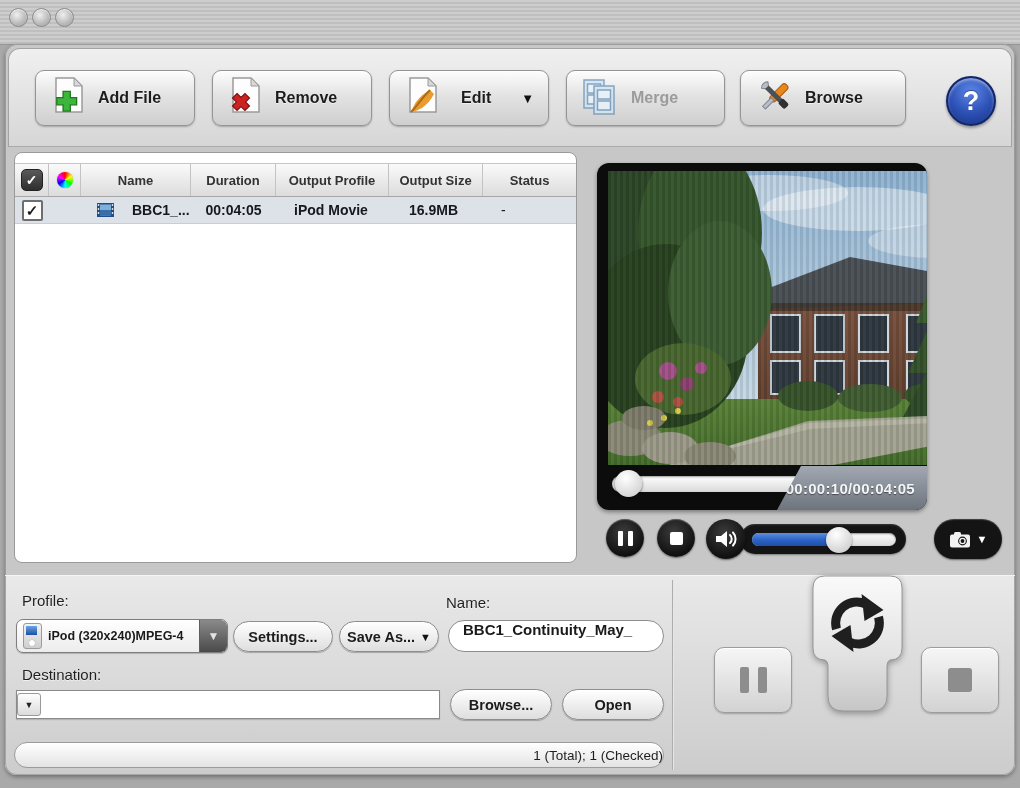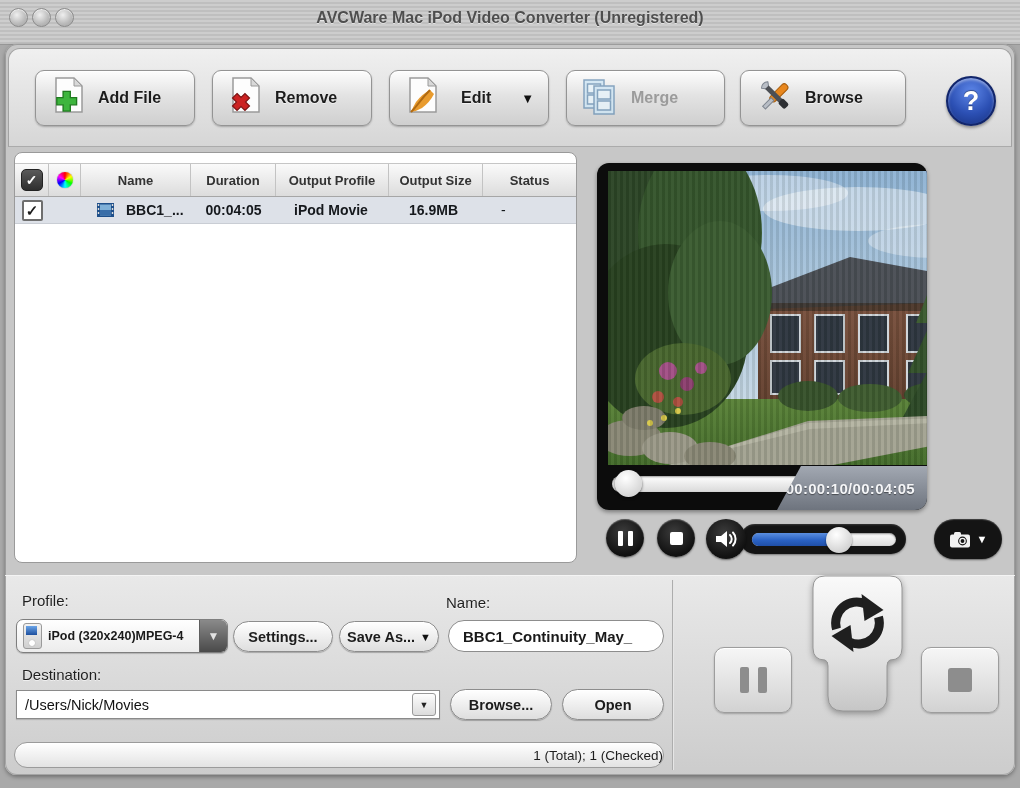--- a/index.html
+++ b/index.html
@@ -54,21 +54,21 @@
   .hc-dur{width:85px;} .hc-prof{width:113px;} .hc-size{width:94px;} .hc-status{flex:1;border-right:none;}
   .hdr-checkbox{width:20px;height:20px;border-radius:5px;background:linear-gradient(180deg,#5a5a5a,#2e2e2e);
     border:1px solid #222;color:#fff;font-size:14px;font-weight:700;display:flex;align-items:center;justify-content:center;}
   .color-wheel{width:16px;height:16px;border-radius:50%;
     background:conic-gradient(#f00,#ff0,#0f0,#0ff,#00f,#f0f,#f00);box-shadow:0 0 1px #666;}
   .list-row{position:absolute;left:0;top:44px;width:100%;height:27px;background:#dde1e8;
     border-bottom:1px solid #c9cdd4;display:flex;align-items:center;box-sizing:border-box;}
   .rcell{display:flex;align-items:center;box-sizing:border-box;font-size:14px;font-weight:700;color:#15181c;}
   .rc-check{width:34px;justify-content:center;}
   .rc-color{width:32px;}
-  .rc-name{width:110px;gap:12px;padding-left:16px;}
+  .rc-name{width:110px;gap:18px;padding-left:16px;}
   .rc-dur{width:85px;justify-content:center;}
   .rc-prof{width:113px;padding-left:18px;}
   .rc-size{width:94px;padding-left:20px;}
   .rc-status{flex:1;padding-left:18px;font-weight:400;}
   .row-checkbox{width:17px;height:17px;background:#fff;border:2px solid #6e6e6e;border-radius:2px;
     color:#1a1a1a;font-size:15px;font-weight:700;display:flex;align-items:center;justify-content:center;line-height:1;}
   .film-thumb{width:17px;height:14px;flex:0 0 17px;}
 
   
   .player{position:absolute;left:597px;top:163px;width:330px;height:347px;background:#0c0c0c;
@@ -137,21 +137,21 @@
   .pill-btn{position:absolute;height:31px;border-radius:16px;border:1px solid #8d8d8d;
     background:linear-gradient(180deg,#ffffff,#dedede);box-shadow:0 1px 1px rgba(0,0,0,.25), inset 0 1px 0 #fff;
     display:flex;align-items:center;justify-content:center;gap:5px;font-size:14.5px;font-weight:700;color:#1c1c1c;box-sizing:border-box;}
   .pb-settings{left:233px;top:621px;width:100px;}
   .pb-saveas{left:339px;top:621px;width:100px;}
   .pb-browse{left:450px;top:689px;width:102px;}
   .pb-open{left:562px;top:689px;width:102px;}
   .pill-caret{font-size:11px;color:#111;}
 
   .name-field{position:absolute;left:448px;top:620px;width:216px;height:32px;border-radius:16px;
-    border:1px solid #8d8d8d;background:#fff;box-sizing:border-box;display:flex;align-items:center;
+    border:1px solid #8d8d8d;background:#fff;box-sizing:border-box;display:flex;
     padding-left:14px;font-size:15px;font-weight:700;color:#1a1a1a;white-space:nowrap;overflow:hidden;}
 
   .dest-combo{position:absolute;left:16px;top:690px;width:424px;height:29px;border:1px solid #8a8a8a;
     background:#fff;box-sizing:border-box;display:flex;align-items:center;box-shadow:0 1px 1px rgba(0,0,0,.15);}
   .dest-combo .dtext{flex:1;font-size:14.5px;color:#111;padding-left:8px;white-space:nowrap;}
   .dest-arrow{width:22px;height:21px;margin-right:3px;border:1px solid #999;border-radius:3px;
     background:linear-gradient(180deg,#fdfdfd,#dcdcdc);display:flex;align-items:center;justify-content:center;
     font-size:9px;color:#222;}
 
   
@@ -170,21 +170,20 @@
 </style>
 </head>
 <body>
 
 <div class="window">
 
   <div class="titlebar">
     <span class="traffic t1"></span>
     <span class="traffic t2"></span>
     <span class="traffic t3"></span>
-    <div class="win-title">AVCWare Mac iPod Video Converter (Unregistered)</div>
   </div>
 
   <div class="app-body"></div>
 
   <div class="toolbar"></div>
 
   <div class="tbtn b-add">
     <span>
       <svg width="38" height="40" viewBox="0 0 38 40">
         <path d="M6 2 h18 l8 8 v26 h-26 z" fill="#fdfdfd" stroke="#9a9a9a" stroke-width="1.5"></path>
@@ -427,21 +426,20 @@
     <span class="pill-caret">▼</span>
   </div>
 
   <div class="field-label lab-name">Name:</div>
   <div class="name-field">
     <span>BBC1_Continuity_May_</span>
   </div>
 
   <div class="field-label lab-dest">Destination:</div>
   <div class="dest-combo">
-    <span class="dtext">/Users/Nick/Movies</span>
     <span class="dest-arrow">▼</span>
   </div>
   <div class="pill-btn pb-browse">
     <span>Browse...</span>
   </div>
   <div class="pill-btn pb-open">
     <span>Open</span>
   </div>
 
   <svg class="convert-btn" viewBox="0 0 91 140">

